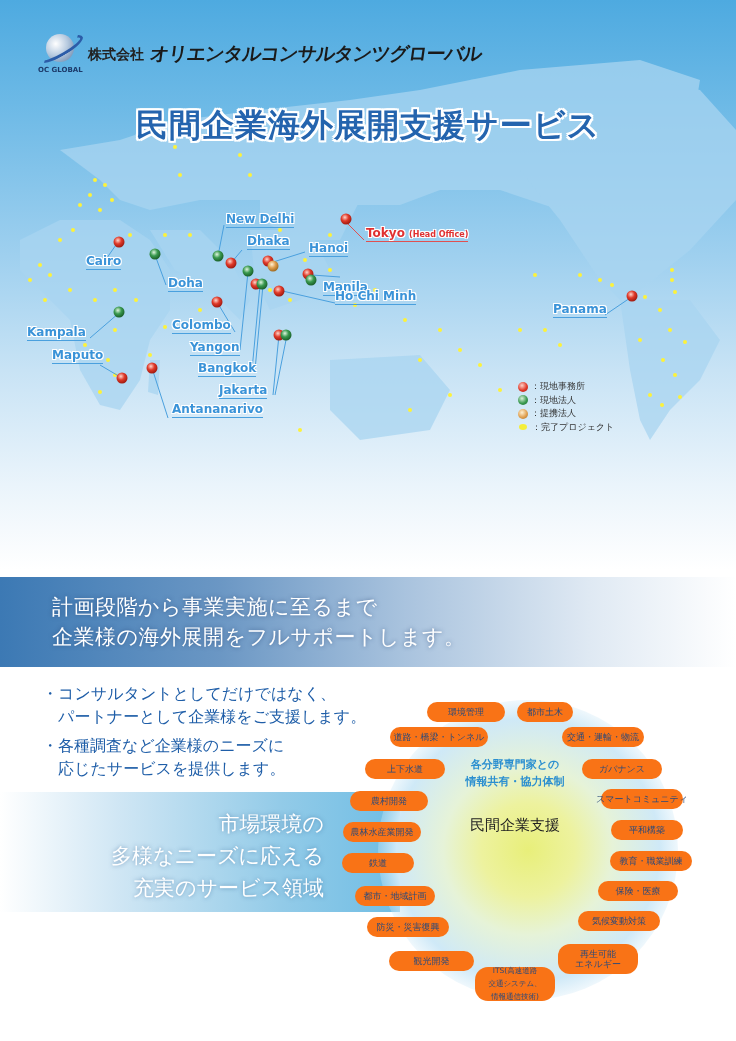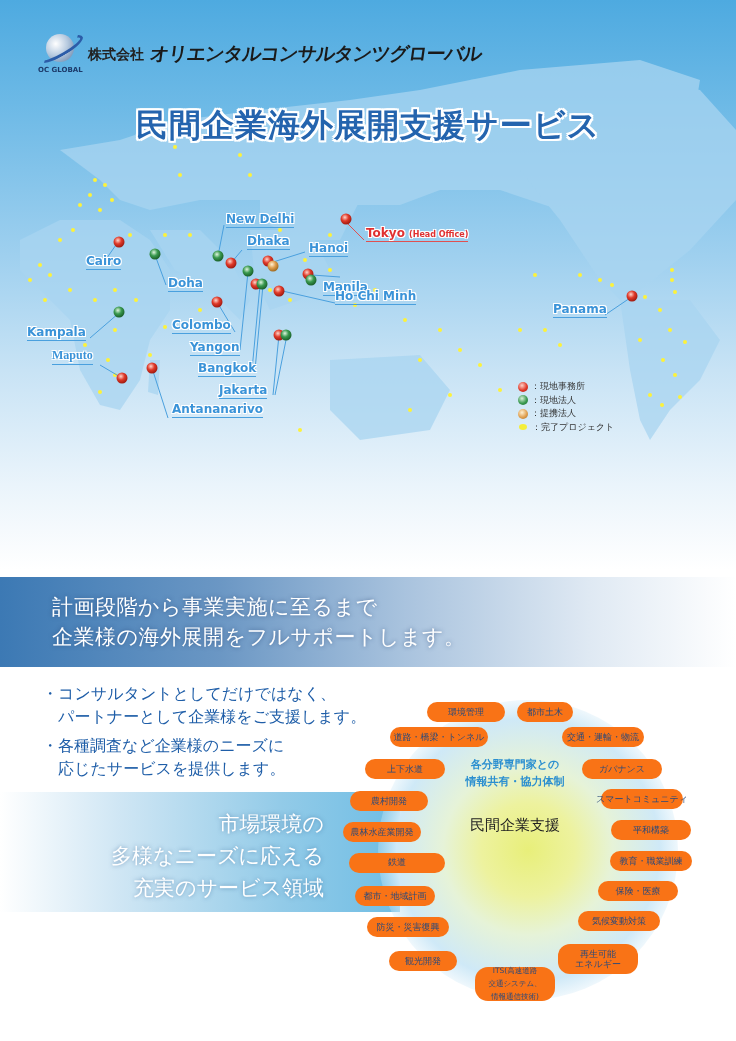--- a/index.html
+++ b/index.html
@@ -223,21 +223,21 @@
   <div class="city" style="left:226px; top:212px;">New Delhi</div>
   <div class="city" style="left:247px; top:234px;">Dhaka</div>
   <div class="city" style="left:309px; top:241px;">Hanoi</div>
   <div class="city" style="left:66px; top:254px;margin-left:20px;">Cairo</div>
   <div class="city" style="left:168px; top:276px;">Doha</div>
   <div class="city" style="left:323px; top:264px;margin-top:16px;">Manila</div>
   <div class="city" style="left:335px; top:289px;">Ho Chi Minh</div>
   <div class="city" style="left:27px; top:325px;">Kampala</div>
   <div class="city" style="left:172px; top:318px;">Colombo</div>
   <div class="city" style="left:190px; top:340px;">Yangon</div>
-  <div class="city" style="left:52px; top:348px;font-family:Liberation Serif, serif;">Maputo</div>
+  <div class="city" style="left:52px; top:348px;">Maputo</div>
   <div class="city" style="left:198px; top:361px;">Bangkok</div>
   <div class="city" style="left:219px; top:383px;">Jakarta</div>
   <div class="city" style="left:172px; top:402px;">Antananarivo</div>
   <div class="city" style="left:553px; top:302px;">Panama</div>
 
   <div class="legend">
     <div class="legend-row">
         <span class="lg-dot red"></span>
         <span>：現地事務所</span>
       </div>
@@ -290,28 +290,28 @@
 
 <div class="pill" style="left:427px; top:702px; width:78px;">環境管理</div>
 <div class="pill" style="left:517px; top:702px; width:56px;">都市土木</div>
 <div class="pill" style="left:390px; top:727px; width:98px;">道路・橋梁・トンネル</div>
 <div class="pill" style="left:562px; top:727px; width:82px;">交通・運輸・物流</div>
 <div class="pill" style="left:365px; top:759px; width:80px;">上下水道</div>
 <div class="pill" style="left:582px; top:759px; width:80px;">ガバナンス</div>
 <div class="pill" style="left:350px; top:791px; width:78px;">農村開発</div>
 <div class="pill" style="left:601px; top:789px; width:82px;">スマートコミュニティ</div>
 <div class="pill" style="left:343px; top:822px; width:78px;">農林水産業開発</div>
-<div class="pill" style="left:611px; top:820px; width:80px;">平和構築</div>
-<div class="pill" style="left:349px; top:853px; width:96px;font-family:Liberation Mono, monospace;">鉄道</div>
+<div class="pill" style="left:611px; top:820px; width:72px;">平和構築</div>
+<div class="pill" style="left:342px; top:853px; width:72px;">鉄道</div>
 <div class="pill" style="left:610px; top:851px; width:82px;">教育・職業訓練</div>
 <div class="pill" style="left:355px; top:886px; width:80px;">都市・地域計画</div>
 <div class="pill" style="left:598px; top:881px; width:80px;">保険・医療</div>
 <div class="pill" style="left:367px; top:917px; width:82px;">防災・災害復興</div>
 <div class="pill" style="left:578px; top:911px; width:82px;">気候変動対策</div>
-<div class="pill" style="left:389px; top:951px; width:68px;">観光開発</div>
+<div class="pill" style="left:389px; top:951px; width:85px;">観光開発</div>
 <div class="pill tall" style="left:558px; top:944px; width:80px; flex-direction:column;">
   <div>再生可能</div>
   <div>エネルギー</div>
 </div>
 <div class="pill taller" style="left:475px; top:967px; width:80px; flex-direction:column;">
   <div>ITS(高速道路</div>
   <div>交通システム、</div>
   <div>情報通信技術)</div>
 </div>
 

